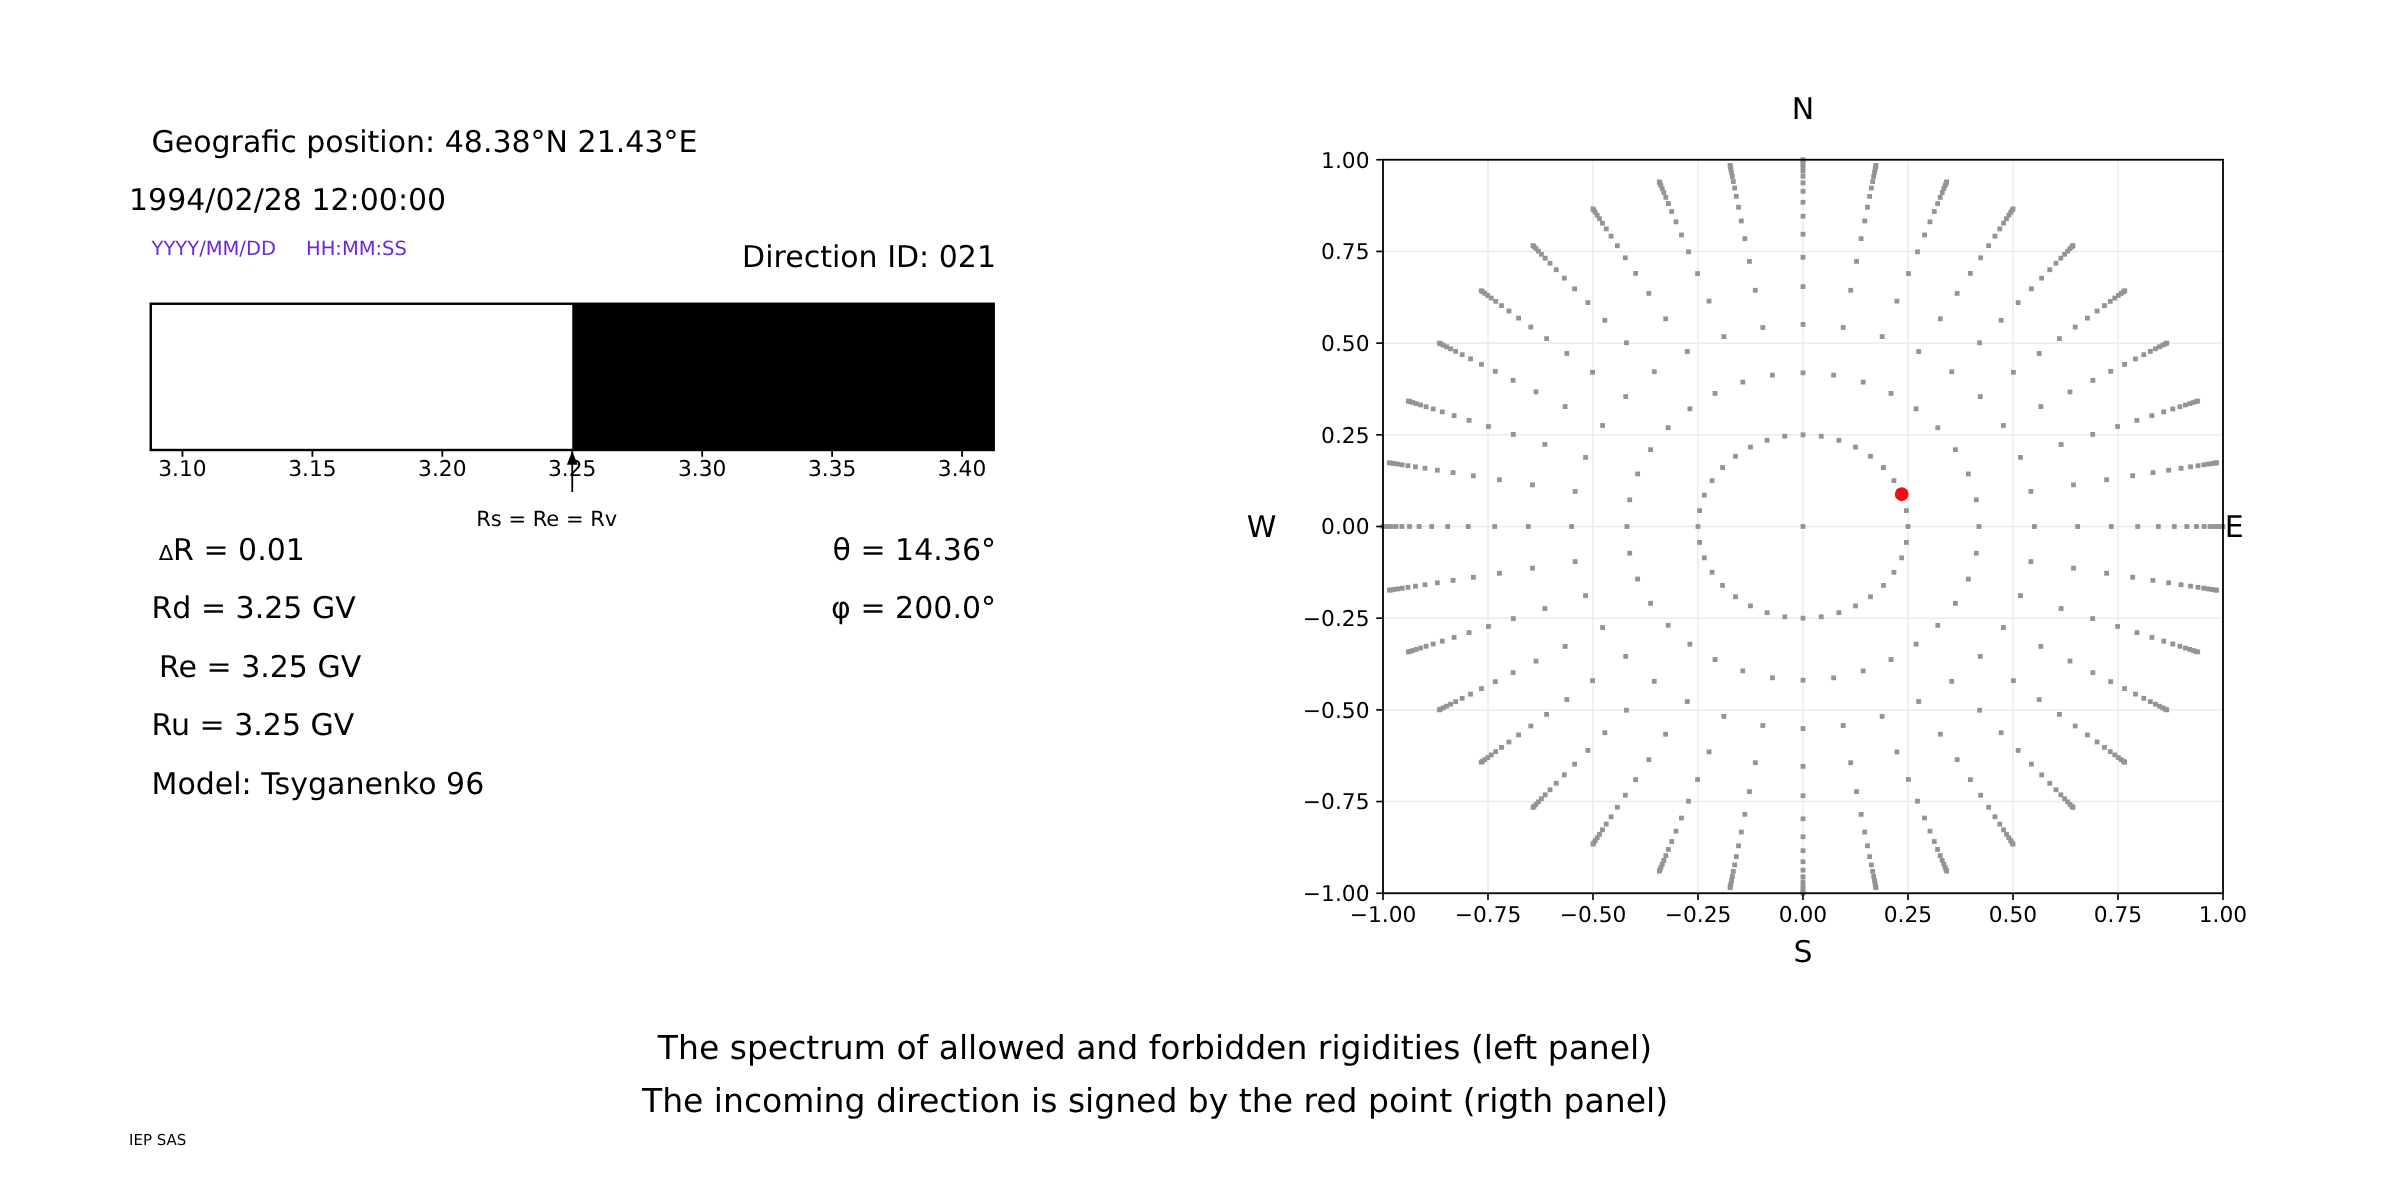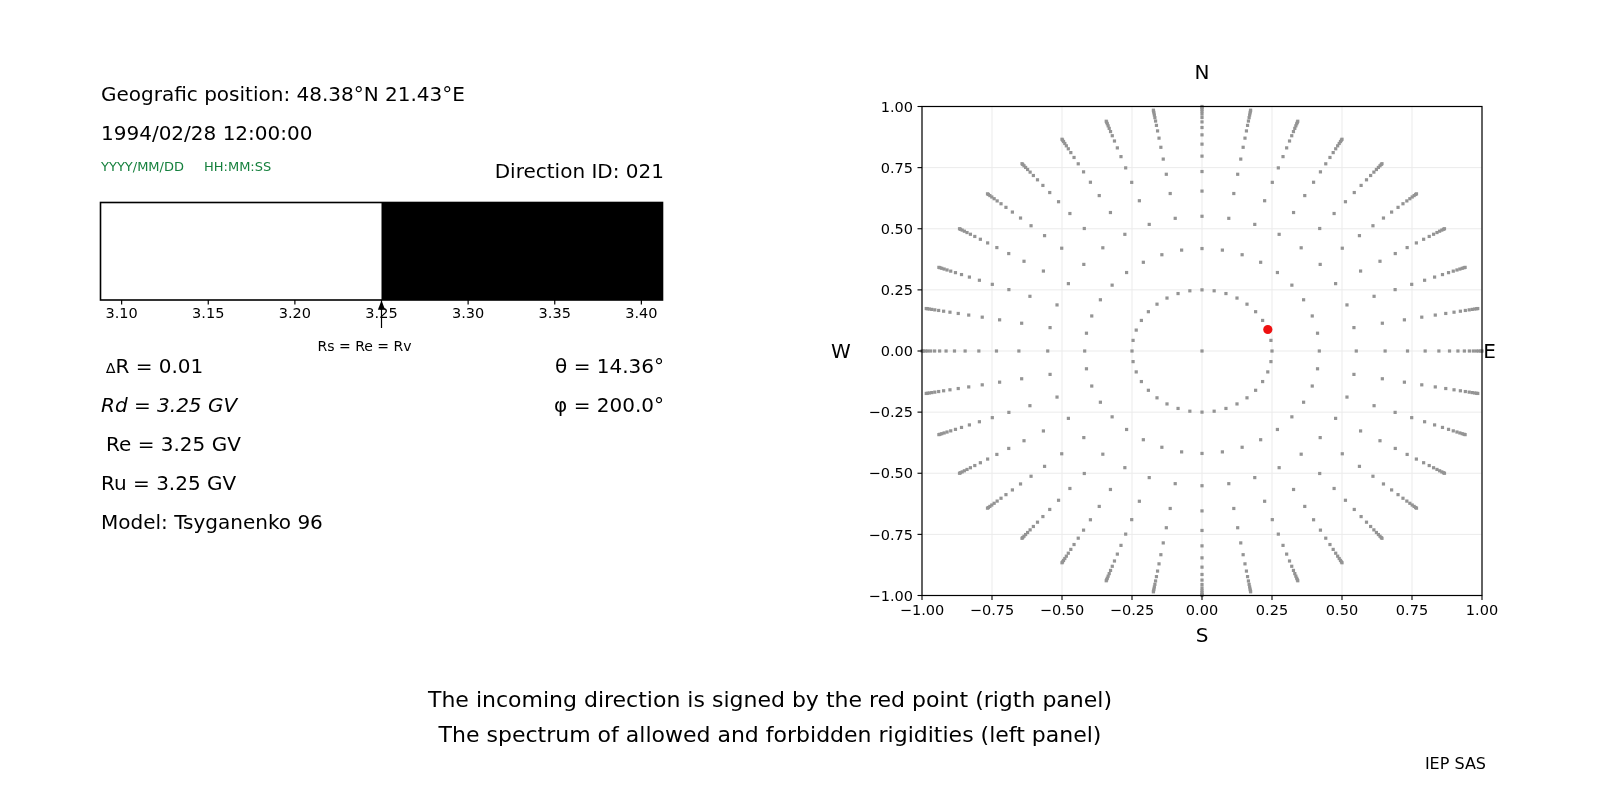--- a/index.html
+++ b/index.html
@@ -1,25 +1,25 @@
 <!DOCTYPE html>
 <html><head>
 <meta charset="utf-8">
 <style>
   html,body{margin:0;padding:0;background:#ffffff;}
   #canvas{position:relative;width:1600px;height:800px;background:#ffffff;overflow:hidden;
           font-family:"DejaVu Sans","Liberation Sans",sans-serif;color:#000;}
   .abs{position:absolute;white-space:nowrap;line-height:1.15;}
   .t20{font-size:20px;}
-  .t13{font-size:13px;color:#15803d;}
+  .t13{font-size:13px;color:#6d28d9;}
   .t22{font-size:22px;}
   .rightcol{right:936px;text-align:right;}
   .delta-sym{font-size:14px;}
   #caption-block{left:70px;width:1400px;text-align:center;}
-  #credit-block{left:86px;width:1400px;text-align:right;font-size:16px;}
+  #credit-block{left:86px;width:1400px;text-align:left;font-size:10px;}
   .cap-line{margin:0 0 10px 0;}
   svg{position:absolute;left:0;top:0;}
 </style>
 </head>
 <body>
 
 <div id="canvas">
 
   <svg id="fig-layer" width="1600" height="800">
       <rect x="100.5" y="202.5" width="281" height="97.5" fill="#ffffff" stroke="none"></rect>
@@ -676,41 +676,41 @@
       <line x1="917.5" y1="595.5" x2="922" y2="595.5" stroke="#000" stroke-width="1.1"></line>
       <text x="913" y="600.7" text-anchor="end" font-size="14.5" fill="#000" font-family="&quot;DejaVu Sans&quot;,&quot;Liberation Sans&quot;,sans-serif">−1.00</text>
       <text x="1202" y="79" text-anchor="middle" font-size="20" fill="#000" font-family="&quot;DejaVu Sans&quot;,&quot;Liberation Sans&quot;,sans-serif">N</text>
       <text x="1202" y="641.5" text-anchor="middle" font-size="20" fill="#000" font-family="&quot;DejaVu Sans&quot;,&quot;Liberation Sans&quot;,sans-serif">S</text>
       <text x="841" y="358" text-anchor="middle" font-size="20" fill="#000" font-family="&quot;DejaVu Sans&quot;,&quot;Liberation Sans&quot;,sans-serif">W</text>
       <text x="1489.5" y="358" text-anchor="middle" font-size="20" fill="#000" font-family="&quot;DejaVu Sans&quot;,&quot;Liberation Sans&quot;,sans-serif">E</text>
     </svg>
 
   <div class="abs t20" style="left:101px;top:83px;">Geografic position: 48.38°N 21.43°E</div>
 
-  <div class="abs t20" style="left:101px;top:122px;">1994/02/28 12:00:00</div>
+  <div class="abs t20" style="left:86px;top:122px;">1994/02/28 12:00:00</div>
 
   <div class="abs t13" style="left:101px;top:160px;">YYYY/MM/DD</div>
 
   <div class="abs t13" style="left:204px;top:160px;">HH:MM:SS</div>
 
   <div class="abs t20 rightcol" style="top:160px;margin-left:36px;">Direction ID: 021</div>
 
   <div class="abs t20" style="left:106px;top:355px;"><span class="delta-sym">∆</span><span>R = 0.01</span></div>
 
-  <div class="abs t20" style="left:101px;top:394px;font-style:italic;">Rd = 3.25 GV</div>
+  <div class="abs t20" style="left:101px;top:394px;">Rd = 3.25 GV</div>
 
   <div class="abs t20" style="left:106px;top:433px;">Re = 3.25 GV</div>
 
   <div class="abs t20" style="left:101px;top:472px;">Ru = 3.25 GV</div>
 
   <div class="abs t20" style="left:101px;top:511px;">Model: Tsyganenko 96</div>
 
   <div class="abs t20 rightcol" style="top:355px;margin-left:46px;">θ = 14.36°</div>
 
   <div class="abs t20 rightcol" style="top:394px;">φ = 200.0°</div>
 
   <div class="abs t22" id="caption-block" style="top:687px;">
+    <div class="cap-line">The spectrum of allowed and forbidden rigidities (left panel)</div>
     <div class="cap-line">The incoming direction is signed by the red point (rigth panel)</div>
-    <div class="cap-line">The spectrum of allowed and forbidden rigidities (left panel)</div>
   </div>
   <div class="abs" id="credit-block" style="top:755px;">IEP SAS</div>
 
 </div>
 
 </body></html>

